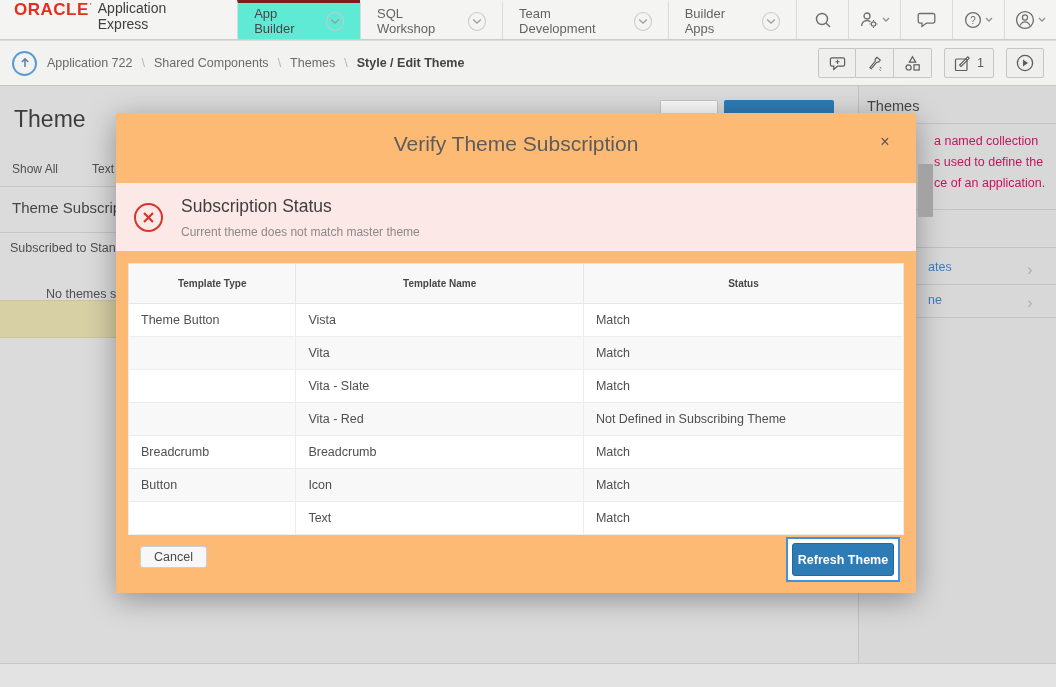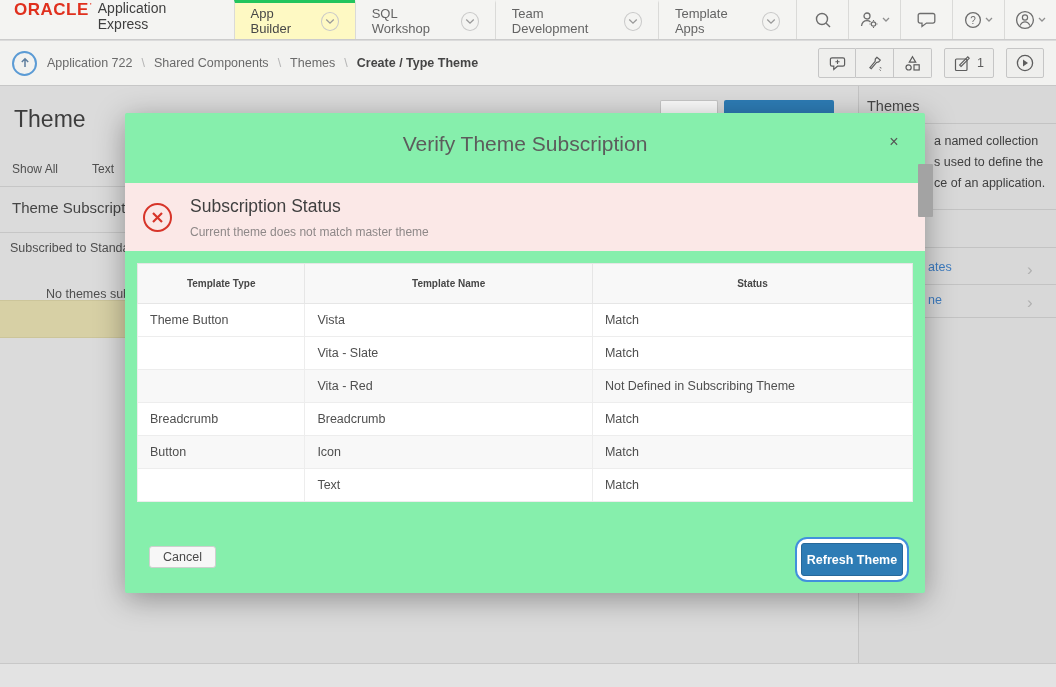--- a/index.html
+++ b/index.html
@@ -17,21 +17,21 @@
   .brand { display:flex; align-items:flex-start; padding:0 26px 0 14px; }
   .brand .logo { color:#e0301e; font-weight:bold; font-size:17px; letter-spacing:.5px; }
   .brand .logo-mark { color:#e0301e; font-size:9px; vertical-align:top; margin:1px 6px 0 1px; display:inline-block; }
   .brand .product { color:#3f3f3f; font-size:14px; }
   .nav-tab {
     display:flex; align-items:center; gap:8px; padding:0 16px;
     border-left:1px solid #dadad8; font-size:13px; color:#646464; cursor:pointer;
     border-top:3px solid transparent;
   }
   .nav-tab:last-of-type { border-right:1px solid #dadad8; }
-  .nav-tab.active { background:#fef9c3; border-top:3px solid #22c55e; color:#474747; }
+  .nav-tab.active { background:#5eead4; border-top:3px solid #7f1d1d; color:#474747; }
   .chev-circle {
     width:19px; height:19px; border:1px solid #c9c9c9; border-radius:50%;
     display:flex; align-items:center; justify-content:center; background:transparent;
   }
   .nav-icons { margin-left:auto; display:flex; align-items:stretch; }
   .nav-icon-btn {
     width:52px; display:flex; align-items:center; justify-content:center; gap:3px;
     border-left:1px solid #dadad8; color:#6d6d6d; cursor:pointer;
   }
   .small-chev { color:#8f8f8f; }
@@ -71,27 +71,27 @@
   .bg-line { position:absolute; left:10px; font-size:12.5px; color:#4f4f4f; white-space:nowrap; }
   .tan-band { position:absolute; left:0; top:214px; width:858px; height:38px; background:#d7d0a5; border-top:1px solid #ccc59a; border-bottom:1px solid #ccc59a; }
   .footer-strip { position:absolute; left:0; top:577px; width:1056px; height:25px; background:#e3e3e3; border-top:1px solid #c8c8c8; }
   
   .sidebar {
     position:absolute; top:86px; left:858px; width:198px; height:577px;
     background:#d8d8d8; border-left:1px solid #c4c4c4;
   }
   .sidebar-title { position:absolute; left:8px; top:12px; font-size:14.5px; color:#474747; }
   .side-div { position:absolute; left:0; width:198px; height:1px; background:#c3c3c3; }
-  .help-text { position:absolute; left:75px; top:45px; font-size:12.5px; color:#404040; line-height:21px; }
+  .help-text { position:absolute; left:75px; top:45px; font-size:12.5px; color:#be185d; line-height:21px; }
   .side-link { position:absolute; left:69px; font-size:12.5px; color:#3d7cc0; cursor:pointer; }
   .side-link-chev { position:absolute; left:168px; color:#b0b0b0; font-size:17px; line-height:12px; cursor:pointer; }
   
   .modal {
-    position:absolute; left:125px; top:113px; width:800px; height:480px;
-    background:#86efac; border-radius:2px; box-shadow:0 6px 30px rgba(0,0,0,.35); z-index:5;
+    position:absolute; left:116px; top:113px; width:800px; height:480px;
+    background:#fdba74; border-radius:2px; box-shadow:0 6px 30px rgba(0,0,0,.35); z-index:5;
   }
   .modal-title {
     position:absolute; left:0; top:0; width:100%; height:58px; line-height:62px;
     text-align:center; font-size:21px; font-weight:300; color:#5c5c5c;
   }
   .modal-close {
     position:absolute; right:20px; top:18px; width:22px; height:22px;
     font-size:16px; color:#555555; text-align:center; line-height:22px; cursor:pointer;
   }
   .alert {
@@ -115,21 +115,21 @@
   .vtable td { height:33px; border:1px solid #ededed; padding-left:12px; background:#ffffff; }
   .vtable tr.alt td { background:#f8f8f8; }
   .cancel-btn {
     position:absolute; left:24px; top:433px; height:22px; padding:0 13px;
     background:#f7f7f7; border:1px solid #cfcfcf; border-radius:3px;
     font-size:12.5px; color:#4a4a4a; cursor:pointer;
     font-family:"Liberation Sans","DejaVu Sans",sans-serif;
   }
   .refresh-wrap {
     position:absolute; left:670px; top:424px; width:114px; height:45px;
-    border:2px solid #4191dc; border-radius:12px; background:#ffffff;
+    border:2px solid #4191dc; border-radius:0; background:#ffffff;
     display:flex; align-items:center; justify-content:center;
   }
   .refresh-btn {
     width:102px; height:33px; background:#2d7cb5; border:1px solid #26689a; border-radius:3px;
     color:#ffffff; font-weight:bold; font-size:12.5px; cursor:pointer;
     font-family:"Liberation Sans","DejaVu Sans",sans-serif;
   }
   .modal-scroll-thumb {
     position:absolute; left:918px; top:164px; width:15px; height:53px;
     background:#a3a3a3; border-radius:1px; z-index:6;
@@ -164,21 +164,21 @@
   </div>
   <div class="nav-tab">
     <span>Team Development</span>
     <span class="chev-circle">
       <svg width="10" height="7" viewBox="0 0 12 8">
           <path d="M1.5 1.5L6 6l4.5-4.5" fill="none" stroke="#9a9a9a" stroke-width="1.6"></path>
         </svg>
     </span>
   </div>
   <div class="nav-tab">
-    <span>Template Apps</span>
+    <span>Builder Apps</span>
     <span class="chev-circle">
       <svg width="10" height="7" viewBox="0 0 12 8">
           <path d="M1.5 1.5L6 6l4.5-4.5" fill="none" stroke="#9a9a9a" stroke-width="1.6"></path>
         </svg>
     </span>
   </div>
 
   <div class="nav-icons">
     <div class="nav-icon-btn">
       <span>
@@ -246,21 +246,21 @@
         <path d="M6 10V2M2.8 5L6 1.8 9.2 5" fill="none" stroke="#5d7d9d" stroke-width="1.5"></path>
       </svg>
   </span>
   <div class="crumbs">
     <span class="crumb">Application 722</span>
     <span class="sep">\</span>
     <span class="crumb">Shared Components</span>
     <span class="sep">\</span>
     <span class="crumb">Themes</span>
     <span class="sep">\</span>
-    <span class="crumb current">Create / Type Theme</span>
+    <span class="crumb current">Style / Edit Theme</span>
   </div>
   <div class="crumb-tools">
     <div class="tool-group">
       <div class="tool-btn first">
         <span>
           <svg width="17" height="15" viewBox="0 0 17 15">
               <path d="M3 1.8h11a1.6 1.6 0 0 1 1.6 1.6v5.2a1.6 1.6 0 0 1-1.6 1.6H8.5L4.8 13.4v-3.2H3A1.6 1.6 0 0 1 1.4 8.6V3.4A1.6 1.6 0 0 1 3 1.8z" fill="none" stroke="#5d5d5d" stroke-width="1.2"></path>
               <path d="M8.5 3.7v4.2M6.4 5.8h4.2" stroke="#5d5d5d" stroke-width="1.1"></path>
             </svg>
         </span>
@@ -375,20 +375,25 @@
         <th>Template Name</th>
         <th>Status</th>
       </tr>
     </thead>
     <tbody>
       <tr>
         <td>Theme Button</td>
         <td>Vista</td>
         <td>Match</td>
       </tr>
+      <tr class="alt">
+        <td></td>
+        <td>Vita</td>
+        <td>Match</td>
+      </tr>
       <tr>
         <td></td>
         <td>Vita - Slate</td>
         <td>Match</td>
       </tr>
       <tr class="alt">
         <td></td>
         <td>Vita - Red</td>
         <td>Not Defined in Subscribing Theme</td>
       </tr>

